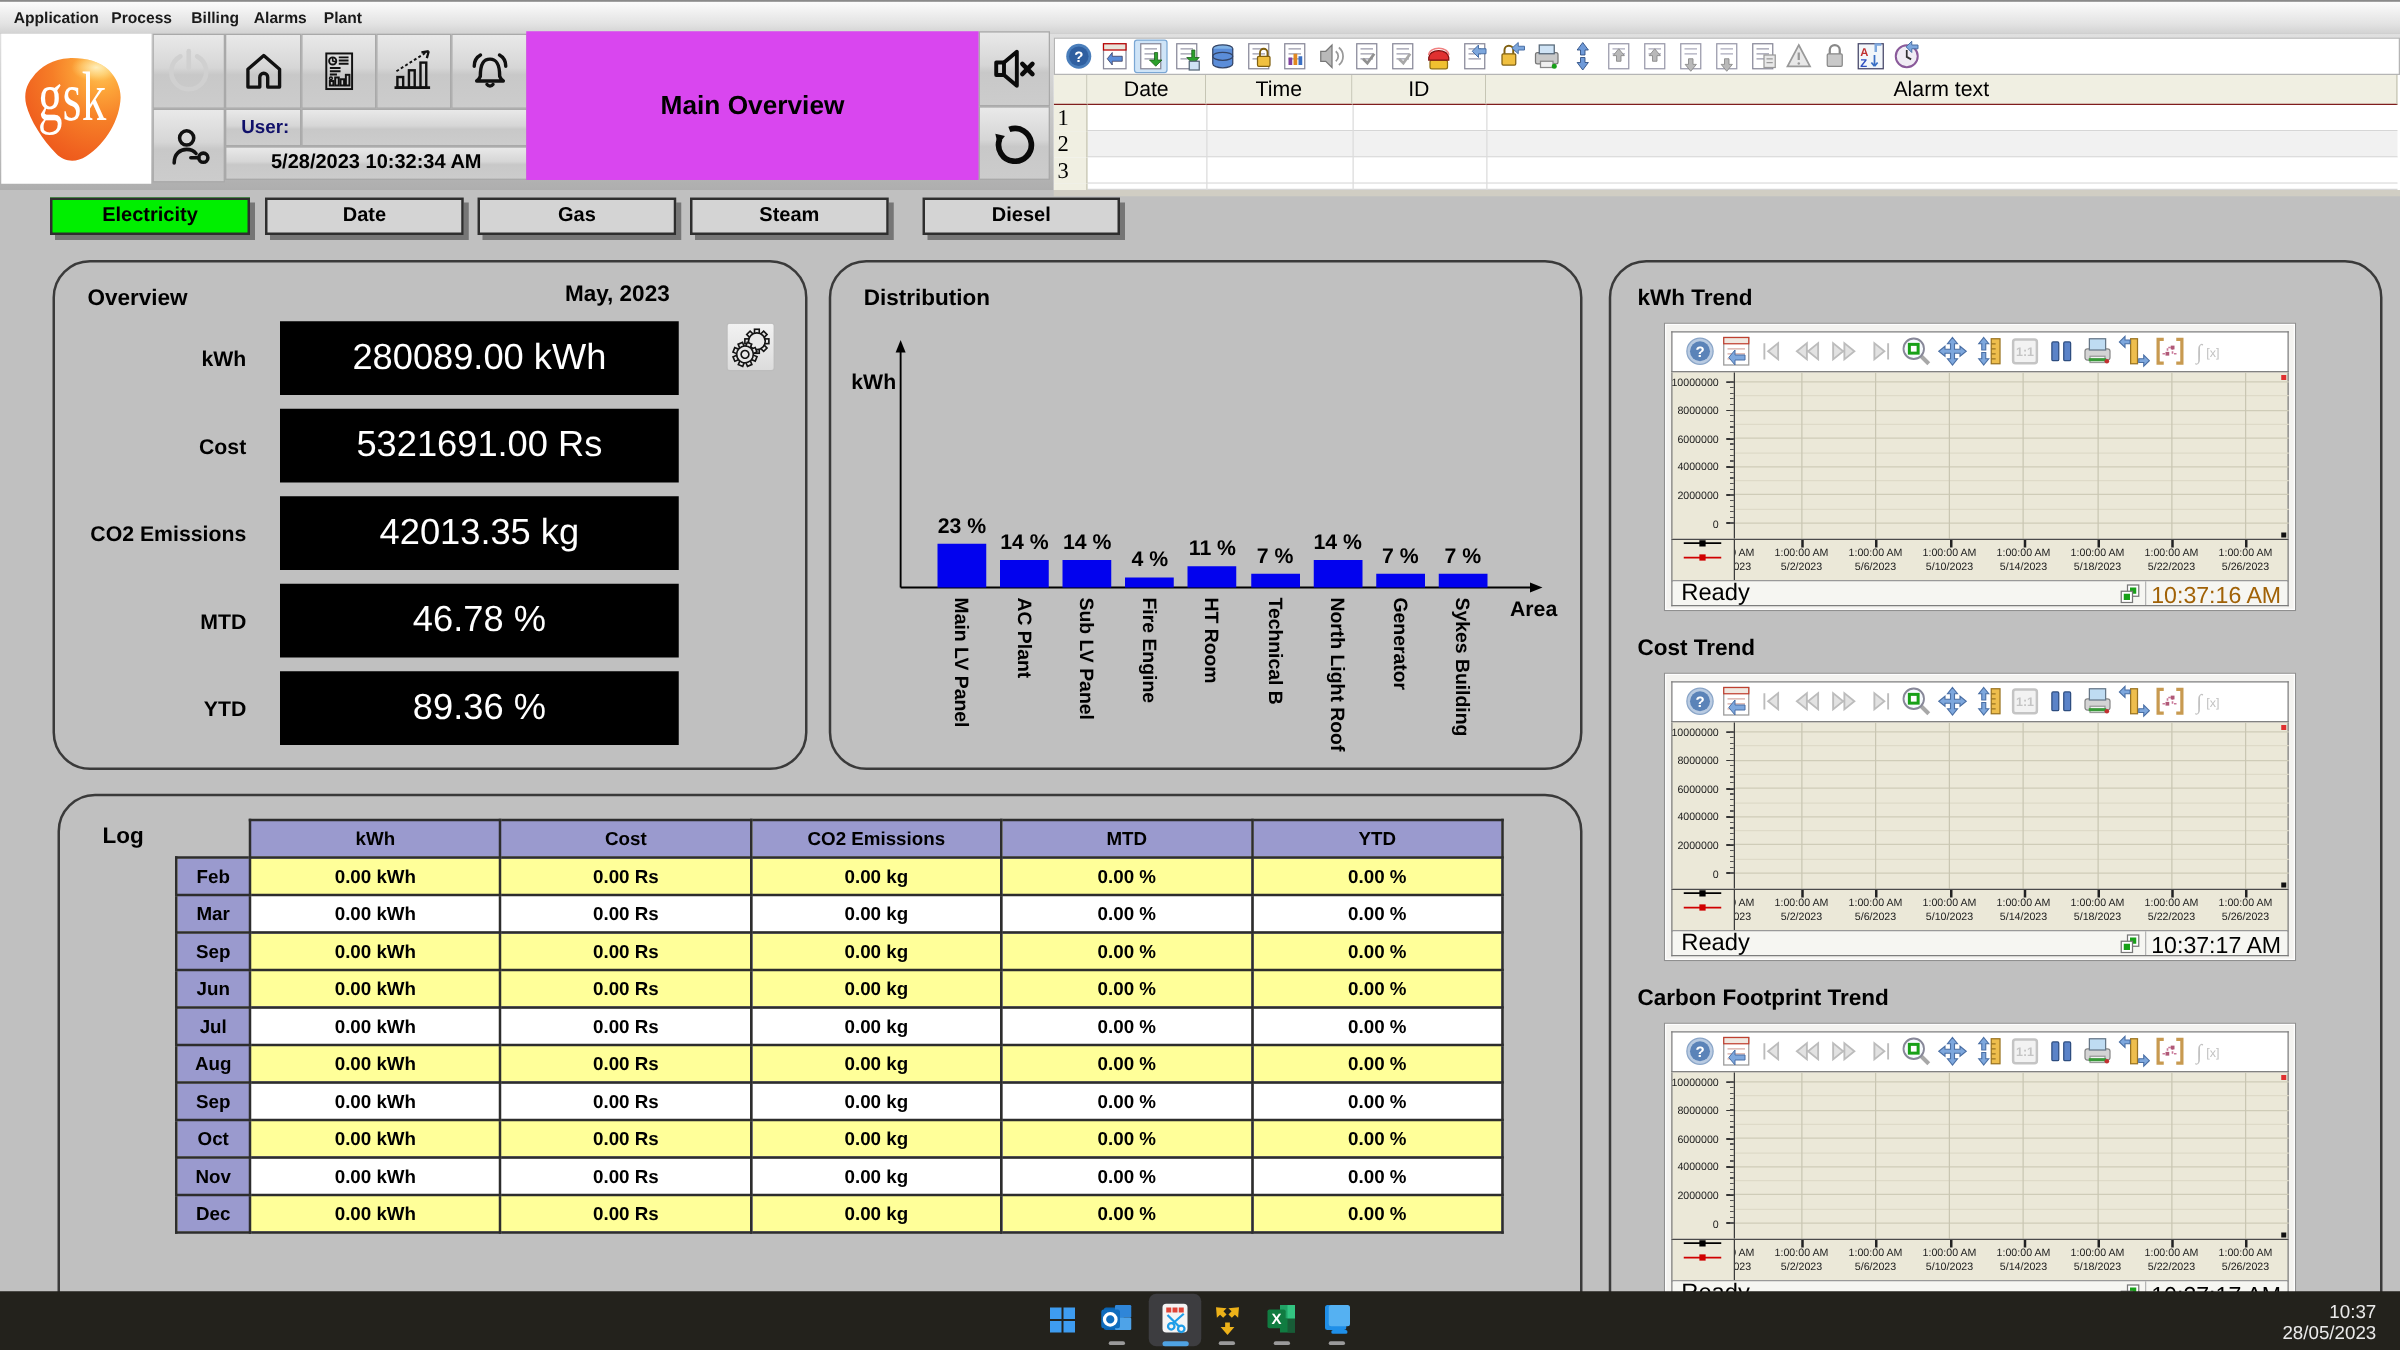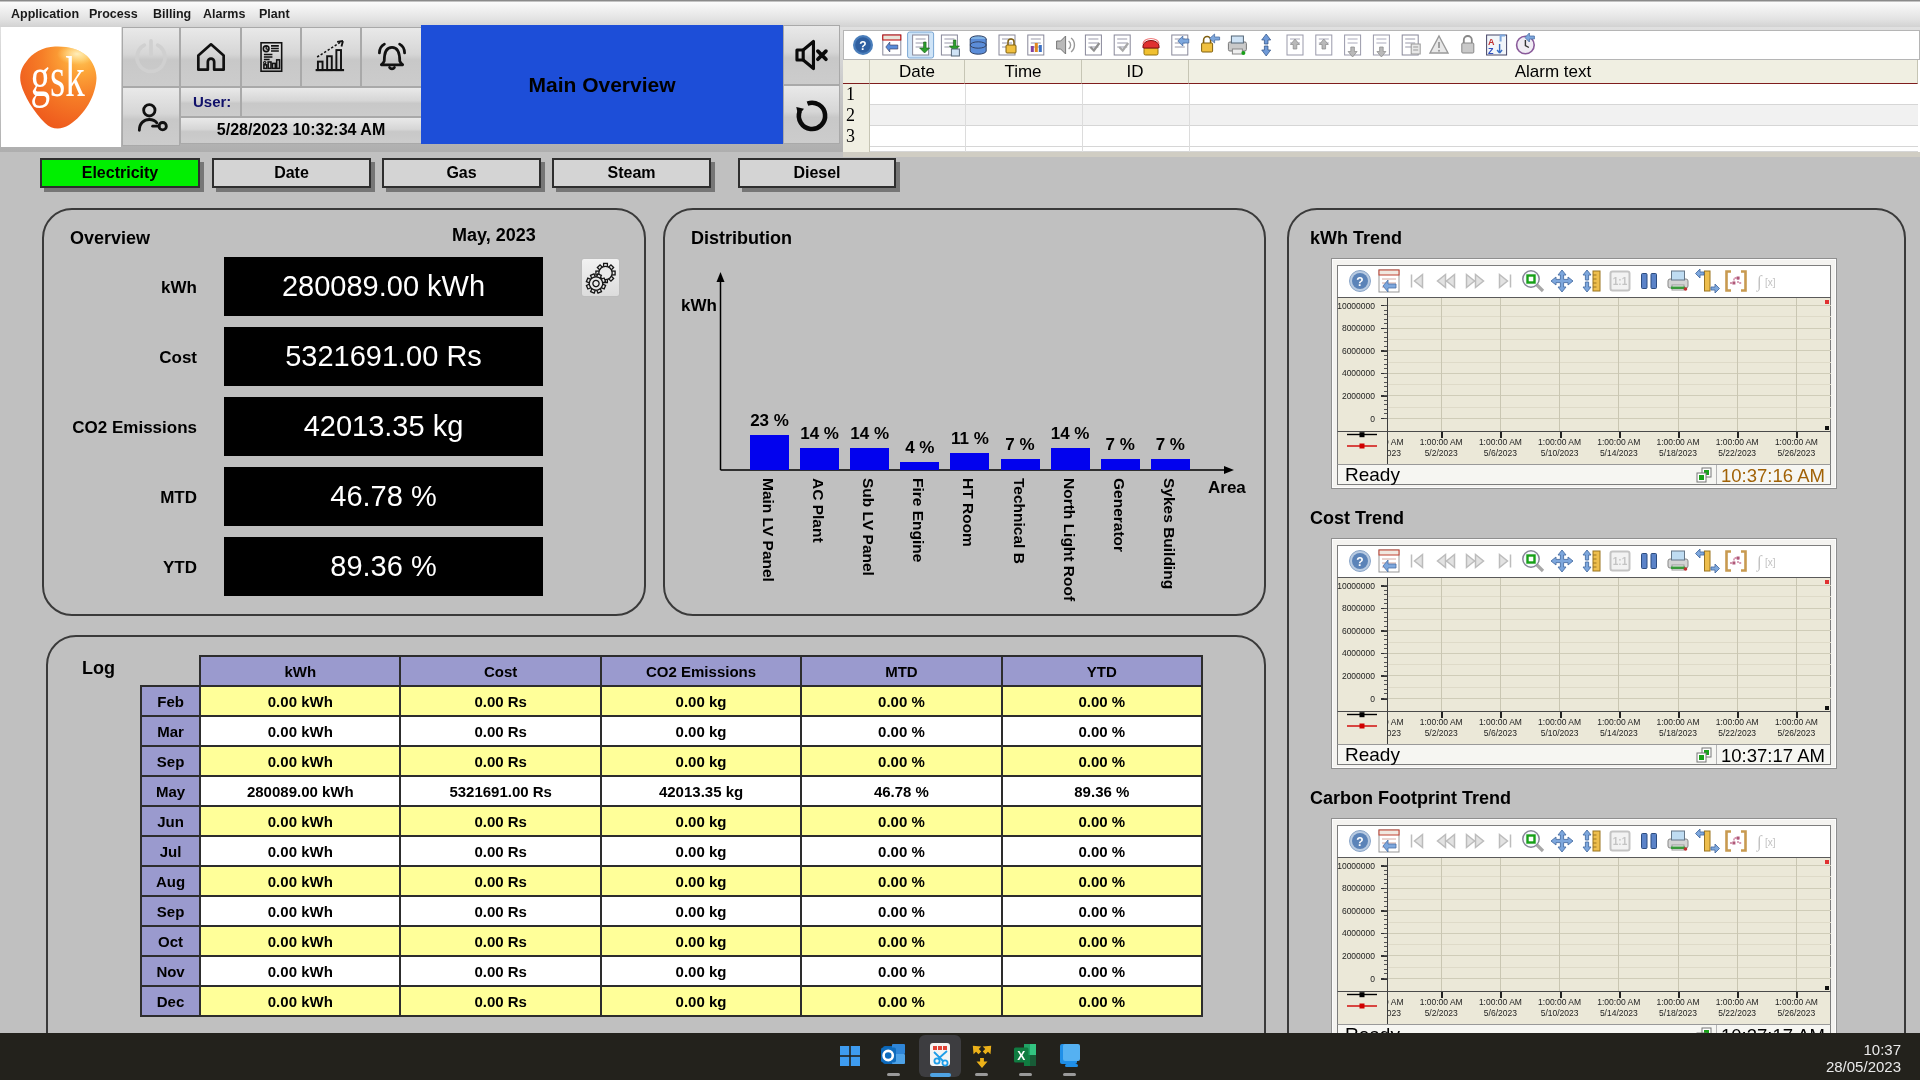--- a/index.html
+++ b/index.html
@@ -10,21 +10,21 @@
 
 
 #menubar { left:0; top:0; width:1920px; height:27px;
   background:linear-gradient(180deg,#8a8a8a 0,#8a8a8a 1px,#fbfbfb 2px,#e3e3e3 70%,#d2d2d2 100%); }
 #menubar span { position:absolute; top:7px; font-size:12.5px; font-weight:bold; color:#1a1a1a; }
 #hdrband { left:0; top:27px; width:1920px; height:125px;
   background:linear-gradient(180deg,#e0e0e0 0,#c9c9c9 50%,#aeaeae 100%); }
 .cell { position:absolute; background:linear-gradient(180deg,#e9e9e9 0,#d6d6d6 45%,#c8c8c8 55%,#cccccc 100%);
   border:1px solid #a9a9a9; }
 #gskbox { left:1px; top:27px; width:120px; height:120px; background:#fff; }
-#ovtitle { left:421px; top:25px; width:362px; height:119px; background:#1d4ed8;
+#ovtitle { left:421px; top:25px; width:362px; height:119px; background:#d946ef;
   font-size:21px; font-weight:bold; text-align:center; line-height:119px; color:#000; }
 .navicon { position:absolute; left:50%; top:50%; transform:translate(-50%,-50%); }
 
 
 #almtool { left:843px; top:30px; width:1077px; height:30px; background:#fff; border:1px solid #b5b5b5; }
 #almtable { left:843px; top:60px; width:1077px; height:92px; background:#fff; font-size:15px; overflow:hidden; }
 .almhdr { position:absolute; top:0; height:24px; background:#f0efe2; border-right:1px solid #c6c5b4;
   border-bottom:1px solid #7f1d1d; text-align:center; line-height:23px; color:#000; font-size:17px; }
 .almrow { position:absolute; height:21px; border-bottom:1px solid #d6d6d6; }
 .almnum { position:absolute; left:0; width:27px; height:21px; background:#f0efe2;
@@ -510,28 +510,20 @@
             <td class="rwhite">0.00 %</td>
             <td class="rwhite">0.00 %</td>
           </tr>
           <tr>
             <td class="hpurple">Sep</td>
             <td class="ryellow">0.00 kWh</td>
             <td class="ryellow">0.00 Rs</td>
             <td class="ryellow">0.00 kg</td>
             <td class="ryellow">0.00 %</td>
             <td class="ryellow">0.00 %</td>
-          </tr>
-          <tr>
-            <td class="hpurple">May</td>
-            <td class="rwhite">280089.00 kWh</td>
-            <td class="rwhite">5321691.00 Rs</td>
-            <td class="rwhite">42013.35 kg</td>
-            <td class="rwhite">46.78 %</td>
-            <td class="rwhite">89.36 %</td>
           </tr>
           <tr>
             <td class="hpurple">Jun</td>
             <td class="ryellow">0.00 kWh</td>
             <td class="ryellow">0.00 Rs</td>
             <td class="ryellow">0.00 kg</td>
             <td class="ryellow">0.00 %</td>
             <td class="ryellow">0.00 %</td>
           </tr>
           <tr>

